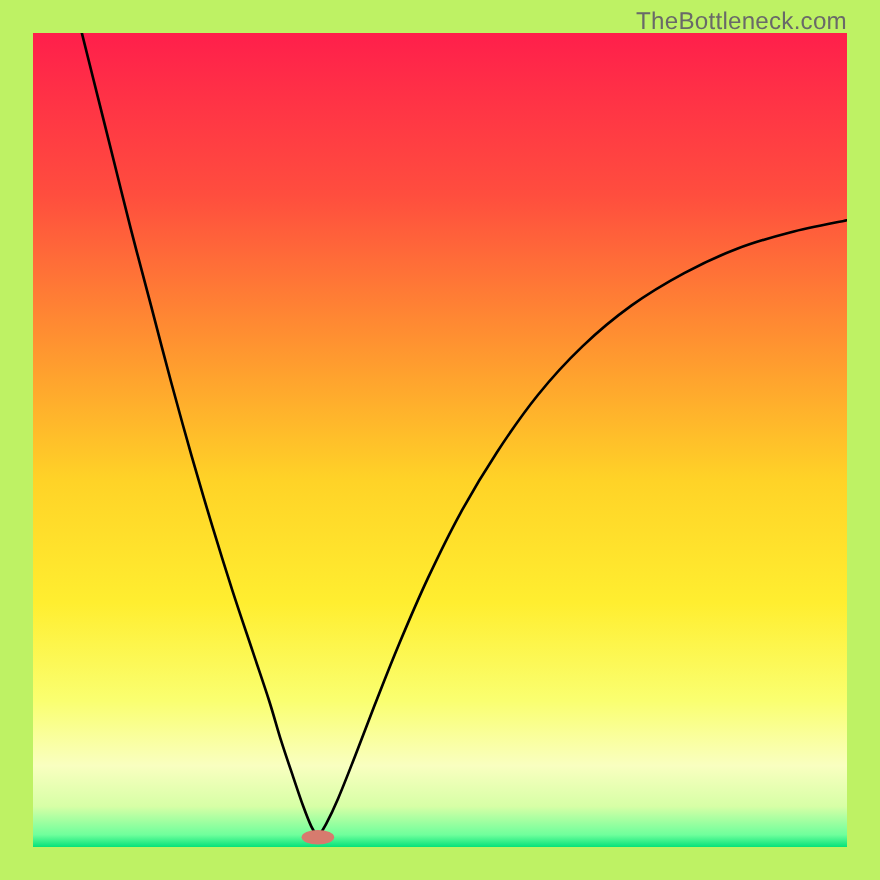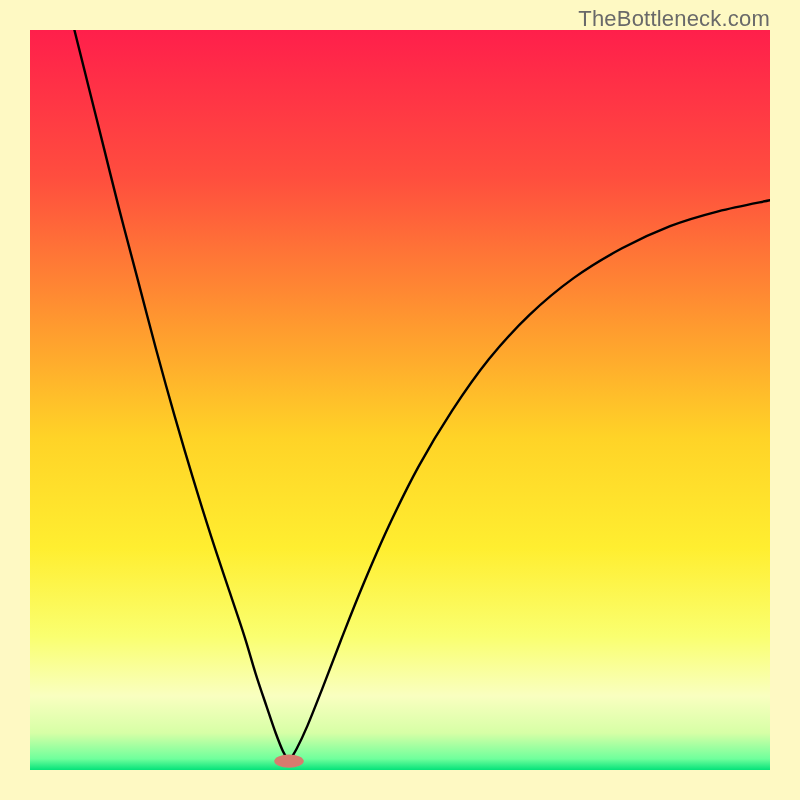--- a/index.html
+++ b/index.html
@@ -10,21 +10,21 @@
     background: #000;
     overflow: hidden;
     font-family: Arial, Helvetica, sans-serif;
   }
   .frame {
     position: absolute;
     top: 0;
     left: 0;
     width: 800px;
     height: 800px;
-    background: #fef9c3;
+    background: #bef264;
   }
   .plot-area {
     position: absolute;
     left: 30px;
     top: 30px;
     width: 740px;
     height: 740px;
   }
   .watermark {
     position: absolute;

